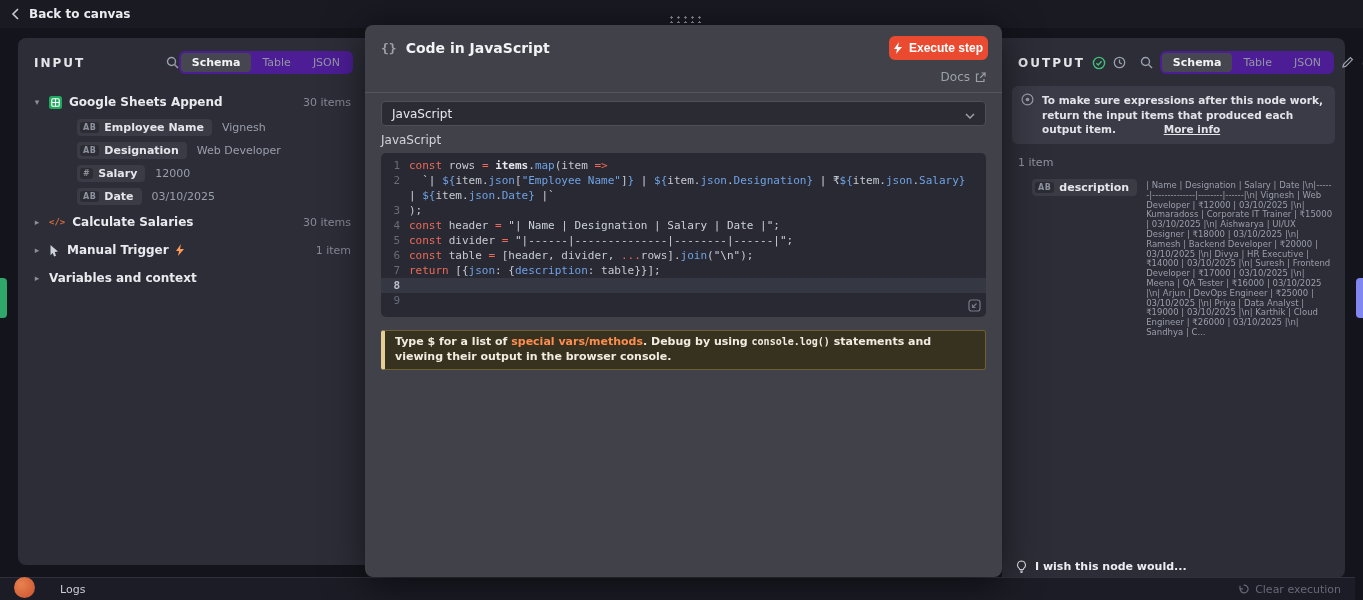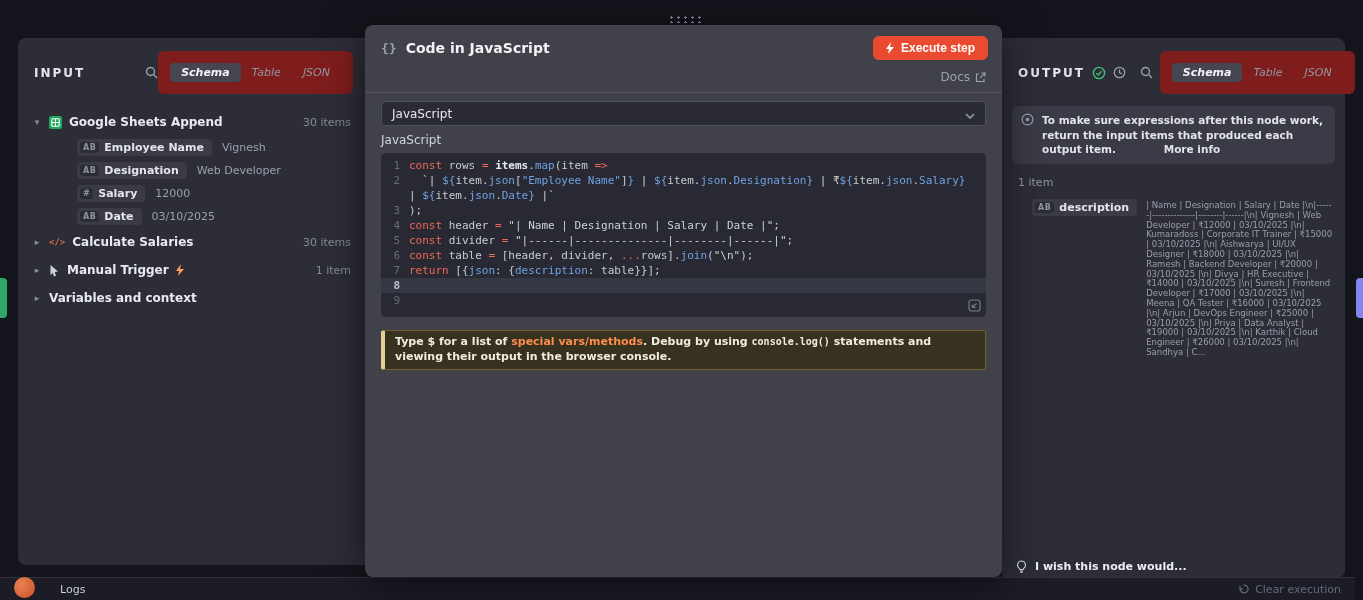--- a/index.html
+++ b/index.html
@@ -19,21 +19,21 @@
   
   .panel{position:absolute;background:#2c2d37;z-index:2;}
   .input-panel{left:18px;top:38px;width:347px;height:527px;border-radius:8px 0 0 8px;}
   .output-panel{left:1002px;top:38px;width:343px;height:540px;border-radius:0 8px 8px 0;}
 
   .panel-head{display:flex;align-items:center;padding:13px 12px 10px 16px;gap:0;}
   .panel-title{font-size:12px;font-weight:700;letter-spacing:2px;color:#e4e6ea;}
   .spacer{flex:1;}
   .icon-btn{display:inline-flex;align-items:center;justify-content:center;cursor:pointer;flex-shrink:0;}
 
-  .seg{display:flex;background:#7f1d1d;border-radius:6px;padding:12px;flex-shrink:0;font-style:italic;}
+  .seg{display:flex;background:#4c1d95;border-radius:6px;padding:2px;flex-shrink:0;}
   .seg-item{padding:3px 11px;font-size:11px;color:#9296a2;border-radius:4px;cursor:pointer;white-space:nowrap;}
   .seg-item.active{background:#45464f;color:#f2f3f5;font-weight:600;}
 
   
   .tree{padding-top:4px;}
   .node-row{display:flex;align-items:center;gap:7px;padding:7px 14px;cursor:pointer;}
   .chev{width:10px;color:#8b8f99;font-size:9px;flex-shrink:0;text-align:center;}
   .node-ico{display:inline-flex;align-items:center;}
   .code-ico{color:#d96e3f;font-family:"DejaVu Sans Mono","Liberation Mono",monospace;font-size:9px;font-weight:700;}
   .node-label{font-size:12px;font-weight:600;color:#e8eaee;}
@@ -44,21 +44,21 @@
   .pill .pname{font-size:11px;font-weight:600;color:#e4e6eb;white-space:nowrap;}
   .fvalue{font-size:11px;color:#9b9fab;white-space:nowrap;}
 
   
   .modal{position:absolute;left:365px;top:25px;width:637px;height:552px;background:#414249;
     border-radius:8px;z-index:5;box-shadow:0 6px 40px rgba(0,0,0,.55);}
   .modal-head{display:flex;align-items:center;gap:9px;padding:11px 14px 8px 16px;}
   .braces{font-family:"DejaVu Sans Mono","Liberation Mono",monospace;font-size:13px;font-weight:700;color:#9ba0aa;}
   .modal-title{font-size:14px;font-weight:700;color:#f2f3f6;}
   .exec-btn{display:inline-flex;align-items:center;gap:6px;background:#ea4b30;color:#fff;
-    font-size:12px;font-weight:600;border:none;border-radius:6px;padding:5px 13px;cursor:pointer;}
+    font-size:12px;font-weight:600;border:none;border-radius:6px;padding:5px 5px;cursor:pointer;}
   .modal-tabs{display:flex;align-items:flex-end;gap:26px;padding:2px 16px 0;border-bottom:1px solid #55565f;}
   .mtab{font-size:12px;padding:5px 1px 9px;color:#9ba0aa;cursor:pointer;border-bottom:2px solid transparent;margin-bottom:-1px;}
   .mtab.active{color:#ff6d5a;border-bottom-color:#ff6d5a;font-weight:600;}
   .docs{margin-left:auto;display:flex;align-items:center;gap:5px;font-size:12px;color:#9ba0aa;padding-bottom:8px;cursor:pointer;}
   .modal-body{padding:8px 16px 0;}
   .f-label{font-size:12px;color:#d2d5db;margin:7px 0 6px;}
   .select{height:25px;background:#2a2b33;border:1px solid #4d4f59;border-radius:4px;
     display:flex;align-items:center;justify-content:space-between;padding:0 10px;cursor:pointer;}
   .select .sval{font-size:12px;color:#e6e8ed;}
 
@@ -81,21 +81,21 @@
   
   .hint{margin-top:13px;background:#37311f;border:1px solid #6f5f33;border-left:4px solid #e5cf92;
     border-radius:3px;padding:4px 10px;font-size:11px;color:#f0ece0;font-weight:600;line-height:1.35;}
   .hint .hl{color:#ff8d4e;cursor:pointer;}
   .hint .hc{font-family:"DejaVu Sans Mono","Liberation Mono",monospace;font-size:10px;}
 
   
   .out-head{display:flex;align-items:center;gap:7px;padding:13px 10px 10px 16px;}
   .notice{margin:2px 10px 0;background:#3a3b46;border-radius:6px;padding:7px 9px;display:flex;gap:8px;align-items:flex-start;}
   .notice-text{font-size:10.5px;line-height:1.4;color:#e2e4ea;font-weight:600;}
-  .notice-link{cursor:pointer;padding-left:44px;}
+  .notice-link{text-decoration:underline;cursor:pointer;padding-left:44px;}
   .count-row{padding:12px 16px 6px;font-size:11px;color:#9094a0;}
   .out-field{display:flex;align-items:flex-start;gap:9px;padding:4px 12px 4px 30px;}
   .out-value{flex:1;font-size:8.5px;line-height:9.8px;color:#9a9eaa;overflow-wrap:anywhere;padding-top:2px;}
   .wish{position:absolute;left:14px;bottom:5px;display:flex;align-items:center;gap:8px;
     font-size:11px;font-weight:600;color:#eceef2;cursor:pointer;}
 
   
   .logsbar{position:absolute;left:0;right:8px;bottom:0;height:23px;background:#1b1c25;
     border-top:1px solid #30313c;display:flex;align-items:center;padding:0 14px;z-index:4;}
   .logs-label{margin-left:46px;font-size:11px;color:#c9ccd3;cursor:pointer;}
@@ -105,20 +105,28 @@
 
   .edge-handle{position:absolute;width:7px;height:40px;top:278px;z-index:6;cursor:pointer;}
   .edge-handle.left{left:0;background:#2fa66a;border-radius:0 4px 4px 0;}
   .edge-handle.right{right:0;background:#8186f0;border-radius:4px 0 0 4px;}
 </style>
 </head>
 <body>
 
 <div class="stage">
 
+  <div class="topbar">
+    <span class="icon-btn">
+      <svg width="12" height="12" viewBox="0 0 12 12" fill="none" stroke="#c9ccd4" stroke-width="1.6">
+          <path d="M8 1L3 6l5 5"></path>
+        </svg>
+    </span>
+    <span class="back-label">Back to canvas</span>
+  </div>
 
   <div class="drag-dots"></div>
 
   <section class="panel input-panel">
     <div class="panel-head">
       <span class="panel-title">INPUT</span>
       <span class="spacer"></span>
       <span class="icon-btn">
         <svg width="13" height="13" viewBox="0 0 13 13" fill="none" stroke="#9aa0ab" stroke-width="1.4">
             <circle cx="5.5" cy="5.5" r="4"></circle>

